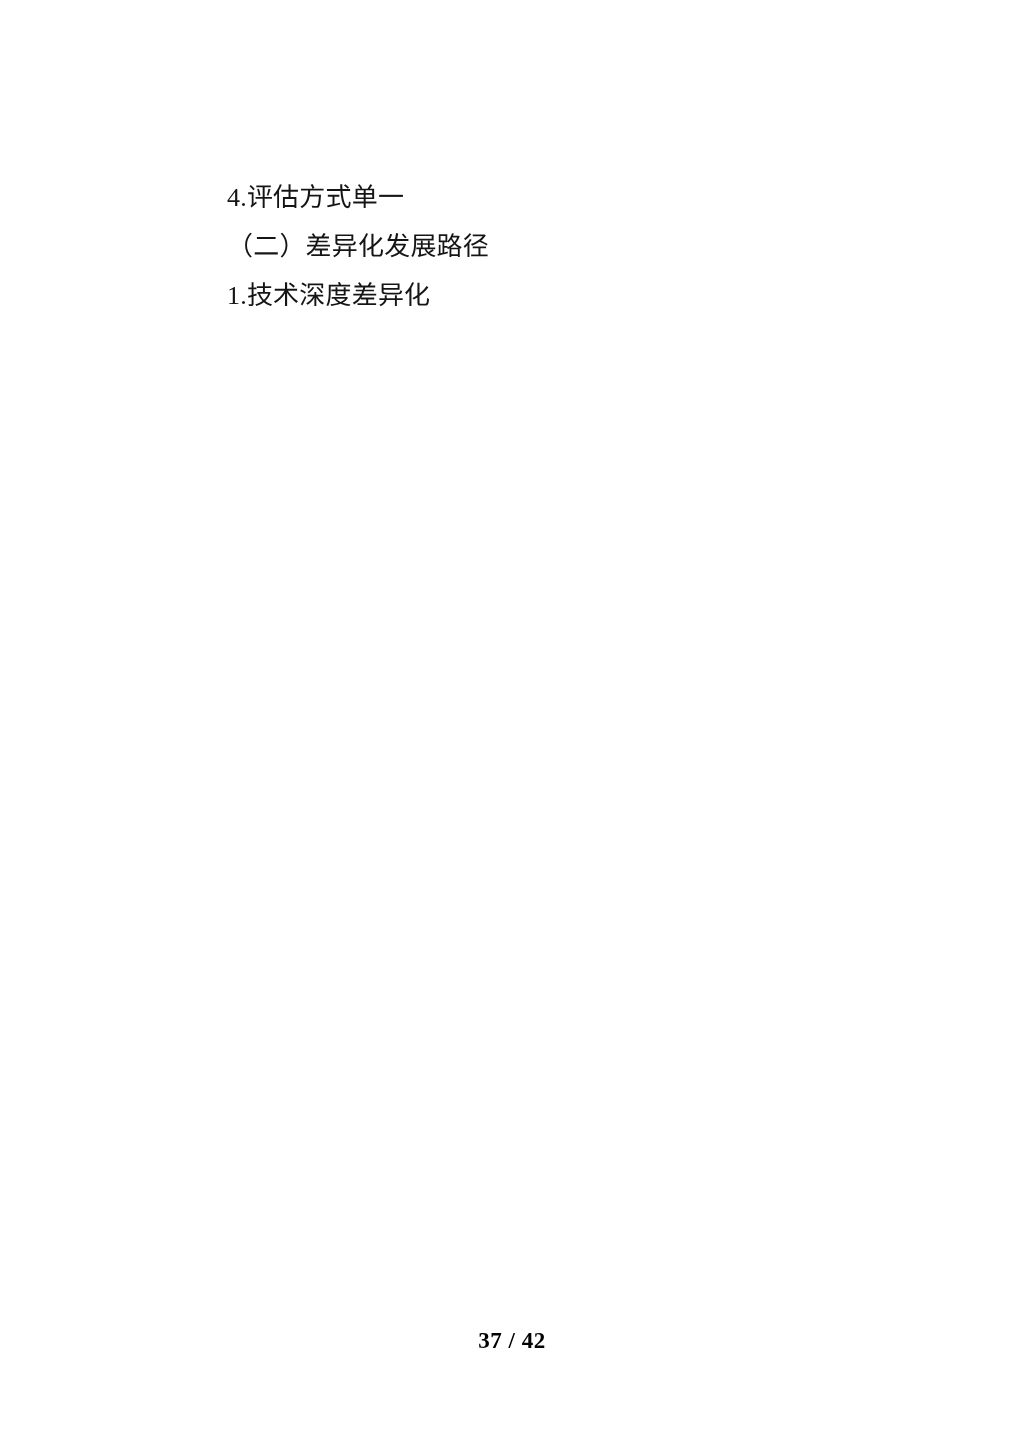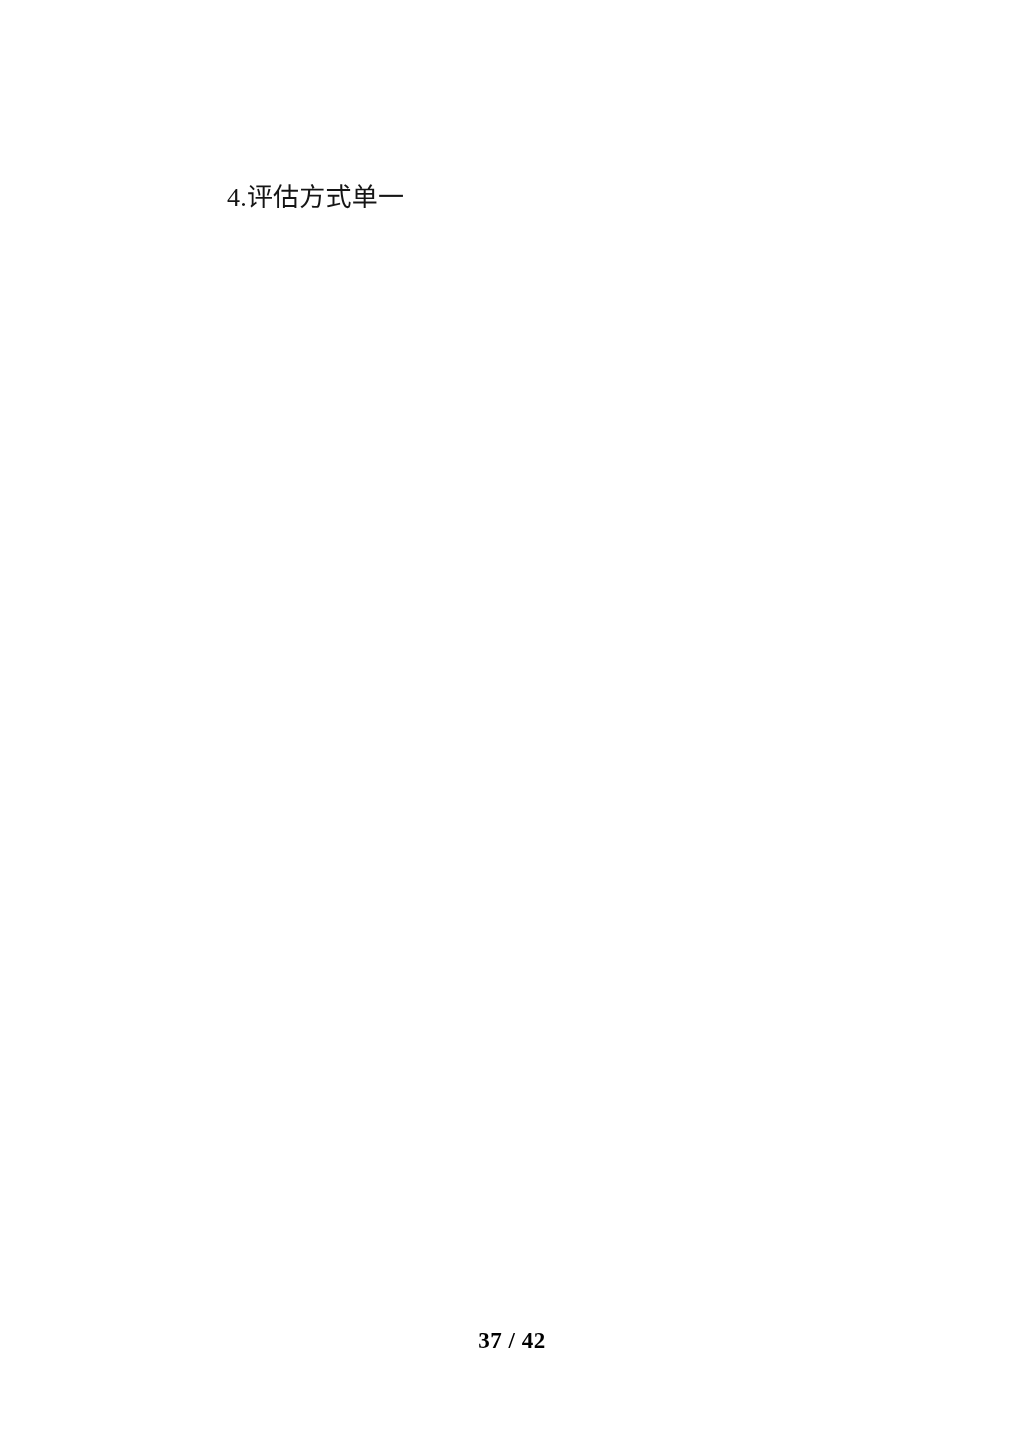--- a/index.html
+++ b/index.html
@@ -50,22 +50,24 @@
   }
 </style>
 </head>
 <body>
 
 <div class="page">
   <div class="content" id="paragraph-container">
   <p class="para">4.评估方式单一</p>
 
 
+  <p class="para">（二）差异化发展路径</p>
 
 
+  <p class="para">1.技术深度差异化</p>
 
 
 
 </div>
   <div class="footer">
     <span class="page-number">37 / 42</span>
   </div>
 </div>
 
 </body></html>

